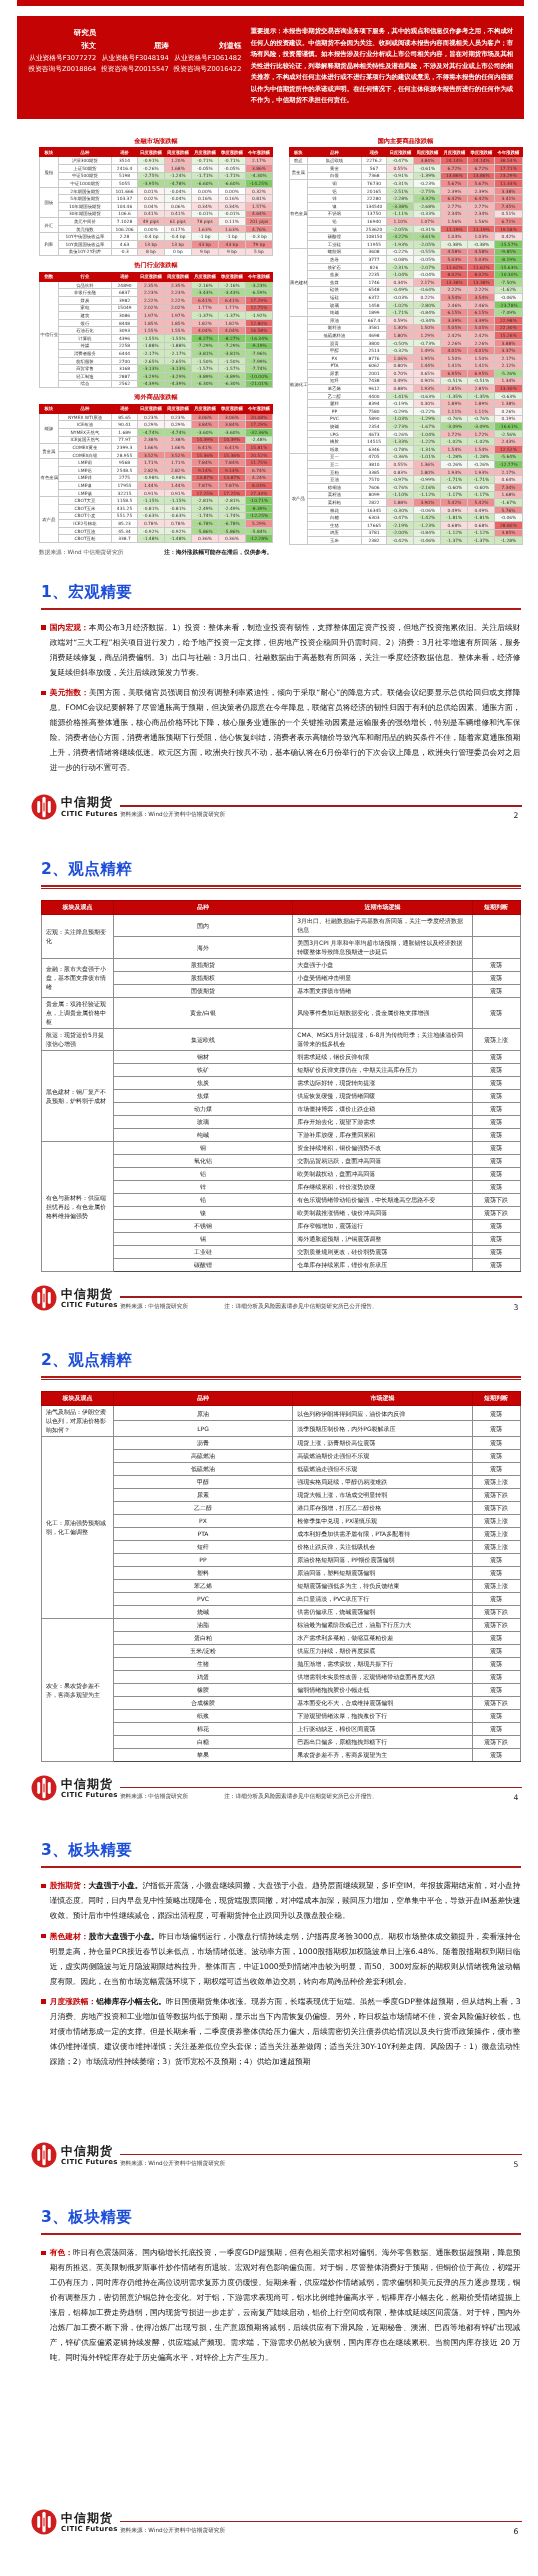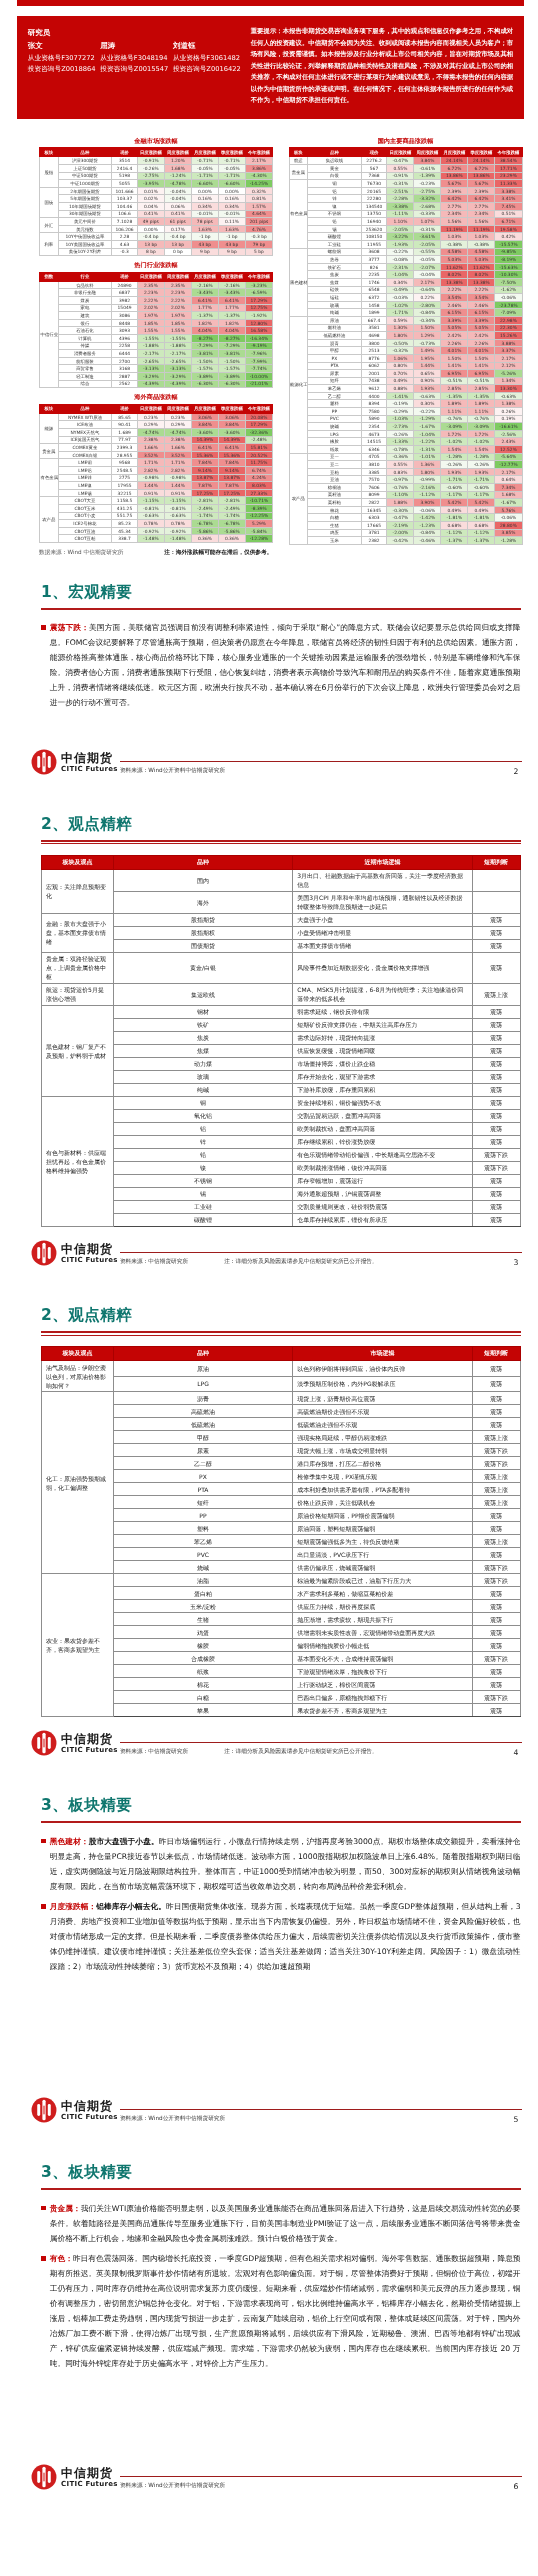--- a/index.html
+++ b/index.html
@@ -1,20 +1,20 @@
 <!DOCTYPE html>
 <html style="font-size:8.2px"><head>
 <meta charset="utf-8">
 <style>
   html,body{margin:0;padding:0;background:#fff;}
   body{width:539px;font-family:"DejaVu Sans","Liberation Sans",sans-serif;color:#222;}
   .topbar{height:5.7px;background:#c40404;margin:0 15.5px 10.3px 16.5px;}
   
   .red-header{margin:0 15.5px 0 16.5px;background:#c40404;color:#fff;display:flex;gap:9.3px;padding:10.3px 10.3px 12.4px 11.3px;box-sizing:border-box;}
-  .res-wrap{width:44%;display:flex;gap:4.1px;}
+  .res-wrap{width:44%;display:flex;gap:4.1px;text-align:right;}
   .res-col{flex:1;line-height:1.75;font-size:6.7px;}
   .res-title,.res-name{font-weight:bold;font-size:7.5px;}
   .res-spacer{visibility:hidden;font-size:7.5px;font-weight:bold;}
   .disclaimer{flex:1;font-weight:bold;font-size:6.4px;line-height:1.8;text-align:justify;}
   
   .tables-wrap{display:flex;gap:15.5px;margin:12.4px 16px 0 39px;align-items:flex-start;}
   .tcol{width:234px;}
   .mt-title{color:#c40404;font-weight:bold;text-align:center;font-size:6.2px;margin:5.2px 0 1.5px;}
   table.mtable{border-collapse:collapse;width:100%;table-layout:fixed;}
   table.mtable th{background:#c40404;color:#fff;font-weight:bold;font-size:4.4px;padding:1.5px 0;border:0.5px solid #c40404;}
@@ -22,21 +22,21 @@
   table.mtable td.sector{background:#fff;color:#333;}
   table.mtable tr.gfirst td{border-top:0.5px solid #8a8a8a;}
   .table-notes{display:flex;gap:41px;margin:4.1px 16px 0 39px;font-size:5.7px;}
   .note-src{color:#555;}
   .note-lag{font-weight:bold;color:#111;}
   
   .page{display:flex;flex-direction:column;}
   .pageA{min-height:789px;}
   .pageB{min-height:367px;}
   .section{margin:17.5px 18.5px 0 41px;}
-  .section-title{font-size:15.5px;font-weight:bold;color:#0f766e;margin:7.2px 0 5.2px;letter-spacing:0.5px;}
+  .section-title{font-size:15.5px;font-weight:bold;color:#1d4ed8;margin:7.2px 0 5.2px;letter-spacing:0.5px;}
   .section-rule{height:2.1px;background:#b21a1a;margin-bottom:10.3px;}
   .section-rule.vp{height:4.6px;background:#fff;border-top:2.6px solid #b21a1a;border-bottom:1px solid #b21a1a;box-sizing:border-box;}
   
   .bullet{position:relative;padding-left:8.8px;margin:2.1px 0 5.2px;font-size:7.7px;line-height:1.95;text-align:justify;color:#141414;}
   .bullet .sq{position:absolute;left:0;top:5.2px;width:4.6px;height:4.6px;background:#c40404;}
   .bullet .lead{color:#c40404;font-weight:bold;}
   .bullet .sub{font-weight:bold;color:#111;}
   
   table.vptable{border-collapse:collapse;width:100%;table-layout:fixed;margin-top:1px;}
   table.vptable th{background:#c40404;color:#fff;font-weight:bold;font-size:6px;padding:2.1px 2.1px;border:0.5px solid #a00;}
@@ -1079,21 +1079,22 @@
     </div>
   </div>
   <div class="table-notes">
     <span class="note-src">数据来源：Wind  中信期货研究所</span>
     <span class="note-lag">注：海外涨跌幅可能存在滞后，仅供参考。</span>
   </div>
   <div class="section">
     <h2 class="section-title">1、宏观精要</h2>
     <div class="section-rule"></div>
     <div>
-        <div class="bullet"><span class="sq"></span><b class="lead">震荡下跌：</b>美国方面，美联储官员强调目前没有调整利率紧迫性，倾向于采取“耐心”的降息方式。联储会议纪要显示总供给回归或支撑降息。FOMC会议纪要解释了尽管通胀高于预期，但决策者仍愿意在今年降息，联储官员将经济的韧性归因于有利的总供给因素。通胀方面，能源价格推高整体通胀，核心商品价格环比下降，核心服务业通胀的一个关键推动因素是运输服务的强劲增长，特别是车辆维修和汽车保险。消费者信心方面，消费者通胀预期下行受阻，信心恢复纠结，消费者表示高物价导致汽车和耐用品的购买条件不佳，随着家庭通胀预期上升，消费者情绪将继续低迷。欧元区方面，欧洲央行按兵不动，基本确认将在6月份举行的下次会议上降息，欧洲央行管理委员会对之后进一步的行动不置可否。</div>
+        <div class="bullet"><span class="sq"></span><b class="lead">国内宏观：</b>本周公布3月经济数据。1）投资：整体来看，制造业投资有韧性，支撑整体固定资产投资，但地产投资拖累依旧。关注后续财政端对“三大工程”相关项目进行发力，给予地产投资一定支撑，但房地产投资企稳回升仍需时间。2）消费：3月社零增速有所回落，服务消费延续修复，商品消费偏弱。3）出口与社融：3月出口、社融数据由于高基数有所回落，关注一季度经济数据信息。整体来看，经济修复延续但斜率放缓，关注后续政策发力节奏。</div>
+        <div class="bullet"><span class="sq"></span><b class="lead">美元指数：</b>美国方面，美联储官员强调目前没有调整利率紧迫性，倾向于采取“耐心”的降息方式。联储会议纪要显示总供给回归或支撑降息。FOMC会议纪要解释了尽管通胀高于预期，但决策者仍愿意在今年降息，联储官员将经济的韧性归因于有利的总供给因素。通胀方面，能源价格推高整体通胀，核心商品价格环比下降，核心服务业通胀的一个关键推动因素是运输服务的强劲增长，特别是车辆维修和汽车保险。消费者信心方面，消费者通胀预期下行受阻，信心恢复纠结，消费者表示高物价导致汽车和耐用品的购买条件不佳，随着家庭通胀预期上升，消费者情绪将继续低迷。欧元区方面，欧洲央行按兵不动，基本确认将在6月份举行的下次会议上降息，欧洲央行管理委员会对之后进一步的行动不置可否。</div>
       </div>
   </div>
   <div class="footer">
       <div class="f-brand">
         <svg width="26" height="26" viewBox="0 0 48 48">
           <circle cx="24" cy="24" r="23" fill="#cf1d1d"></circle>
           <rect x="21" y="5" width="6" height="38" rx="3" fill="#fff"></rect>
           <rect x="11.5" y="13" width="5.5" height="22" rx="2.7" fill="#fff"></rect>
           <rect x="31" y="13" width="5.5" height="22" rx="2.7" fill="#fff"></rect>
           <rect x="23" y="16" width="2" height="16" fill="#cf1d1d"></rect>
@@ -1475,20 +1476,21 @@
         </div>
       </div>
     </div>
 </section>
 
 <section class="page pageB">
   <div class="section">
       <h2 class="section-title">3、板块精要</h2>
   <div class="section-rule"></div>
   <div>
+        <div class="bullet"><span class="sq"></span><b class="lead">股指期货：</b><b class="sub">大盘强于小盘。</b>沪指低开震荡，小微盘继续回撤，大盘强于小盘。趋势层面继续观望，多IF空IM。年报披露期结束前，对小盘持谨慎态度。同时，日内早盘见中性策略出现降仓，现货端股票回撤，对冲端成本加深，赎回压力增加，空单集中平仓，导致开盘IM基差快速收敛。预计后市中性继续减仓，跟踪出清程度，可看期货持仓止跌回升以及微盘股企稳。</div>
         <div class="bullet"><span class="sq"></span><b class="lead">黑色建材：</b><b class="sub">股市大盘强于小盘。</b>昨日市场偏弱运行，小微盘行情持续走弱，沪指再度考验3000点。期权市场整体成交额提升，卖看涨持仓明显走高，持仓量PCR接近春节以来低点，市场情绪低迷。波动率方面，1000股指期权加权隐波单日上涨6.48%。随着股指期权到期日临近，虚实两侧隐波与近月隐波期限结构拉升。整体而言，中证1000受到情绪冲击较为明显，而50、300对应标的期权则从情绪视角波动幅度有限。因此，在当前市场宽幅震荡环境下，期权端可适当收敛单边交易，转向布局跨品种价差套利机会。</div>
         <div class="bullet"><span class="sq"></span><b class="lead">月度涨跌幅：</b><b class="sub">铝棒库存小幅去化。</b>昨日国债期货集体收涨。现券方面，长端表现优于短端。虽然一季度GDP整体超预期，但从结构上看，3月消费、房地产投资和工业增加值等数据均低于预期，显示出当下内需恢复仍偏慢。另外，昨日权益市场情绪不佳，资金风险偏好较低，也对债市情绪形成一定的支撑。但是长期来看，二季度债券整体供给压力偏大，后续需密切关注债券供给情况以及央行货币政策操作，债市整体仍维持谨慎。建议债市维持谨慎；关注基差低位空头套保；适当关注基差做阔；适当关注30Y-10Y利差走阔。风险因子：1）微盘流动性踩踏；2）市场流动性持续萎缩；3）货币宽松不及预期；4）供给加速超预期</div>
       </div>
     </div>
   <div class="footer">
       <div class="f-brand">
         <svg width="26" height="26" viewBox="0 0 48 48">
           <circle cx="24" cy="24" r="23" fill="#cf1d1d"></circle>
           <rect x="21" y="5" width="6" height="38" rx="3" fill="#fff"></rect>
           <rect x="11.5" y="13" width="5.5" height="22" rx="2.7" fill="#fff"></rect>
@@ -1508,21 +1510,20 @@
         </div>
       </div>
     </div>
 </section>
 
 <section class="page pageB">
   <div class="section">
       <h2 class="section-title">3、板块精要</h2>
   <div class="section-rule"></div>
   <div>
-        <div class="bullet"><span class="sq"></span><b class="lead">贵金属：</b>我们关注WTI原油价格能否明显走弱，以及美国服务业通胀能否在商品通胀回落后进入下行趋势，这是后续交易流动性转宽的必要条件。软着陆路径是美国商品通胀传导至服务业通胀下行，目前美国非制造业PMI验证了这一点，后续服务业通胀不断回落信号将带来贵金属价格不断上行机会，地缘和金融风险也令贵金属易涨难跌。预计白银价格强于黄金。</div>
         <div class="bullet"><span class="sq"></span><b class="lead">有色：</b>昨日有色震荡回落。国内稳增长托底投资，一季度GDP超预期，但有色相关需求相对偏弱。海外零售数据、通胀数据超预期，降息预期有所推迟。英美限制俄罗斯事件炒作情绪有所退坡。宏观对有色影响偏负面。对于铜，尽管整体消费好于预期，但铜价位于高位，初端开工仍有压力，同时库存仍维持在高位说明需求复苏力度仍缓慢。短期来看，供应端炒作情绪减弱，需求偏弱和美元反弹的压力逐步显现，铜价有调整压力，密切留意沪铜总持仓变化。对于铝，下游需求表现尚可，铝水比例维持偏高水平，铝棒库存小幅去化，然期价受情绪提振上涨后，铝棒加工费走势趋弱，国内现货亏损进一步走扩，云南复产陆续启动，铝价上行空间或有限，整体或延续区间震荡。对于锌，国内外冶炼厂加工费不断下滑，使得冶炼厂出现亏损，生产意愿预期将减弱，后续供应有下滑风险，近期秘鲁、澳洲、巴西等地都有锌矿出现减产，锌矿供应偏紧逻辑持续发酵，供应端减产频现。需求端，下游需求仍然较为疲弱，国内库存也在继续累积。当前国内库存接近 20 万吨。同时海外锌锭库存处于历史偏高水平，对锌价上方产生压力。</div>
       </div>
     </div>
   <div class="footer">
       <div class="f-brand">
         <svg width="26" height="26" viewBox="0 0 48 48">
           <circle cx="24" cy="24" r="23" fill="#cf1d1d"></circle>
           <rect x="21" y="5" width="6" height="38" rx="3" fill="#fff"></rect>
           <rect x="11.5" y="13" width="5.5" height="22" rx="2.7" fill="#fff"></rect>
           <rect x="31" y="13" width="5.5" height="22" rx="2.7" fill="#fff"></rect>

